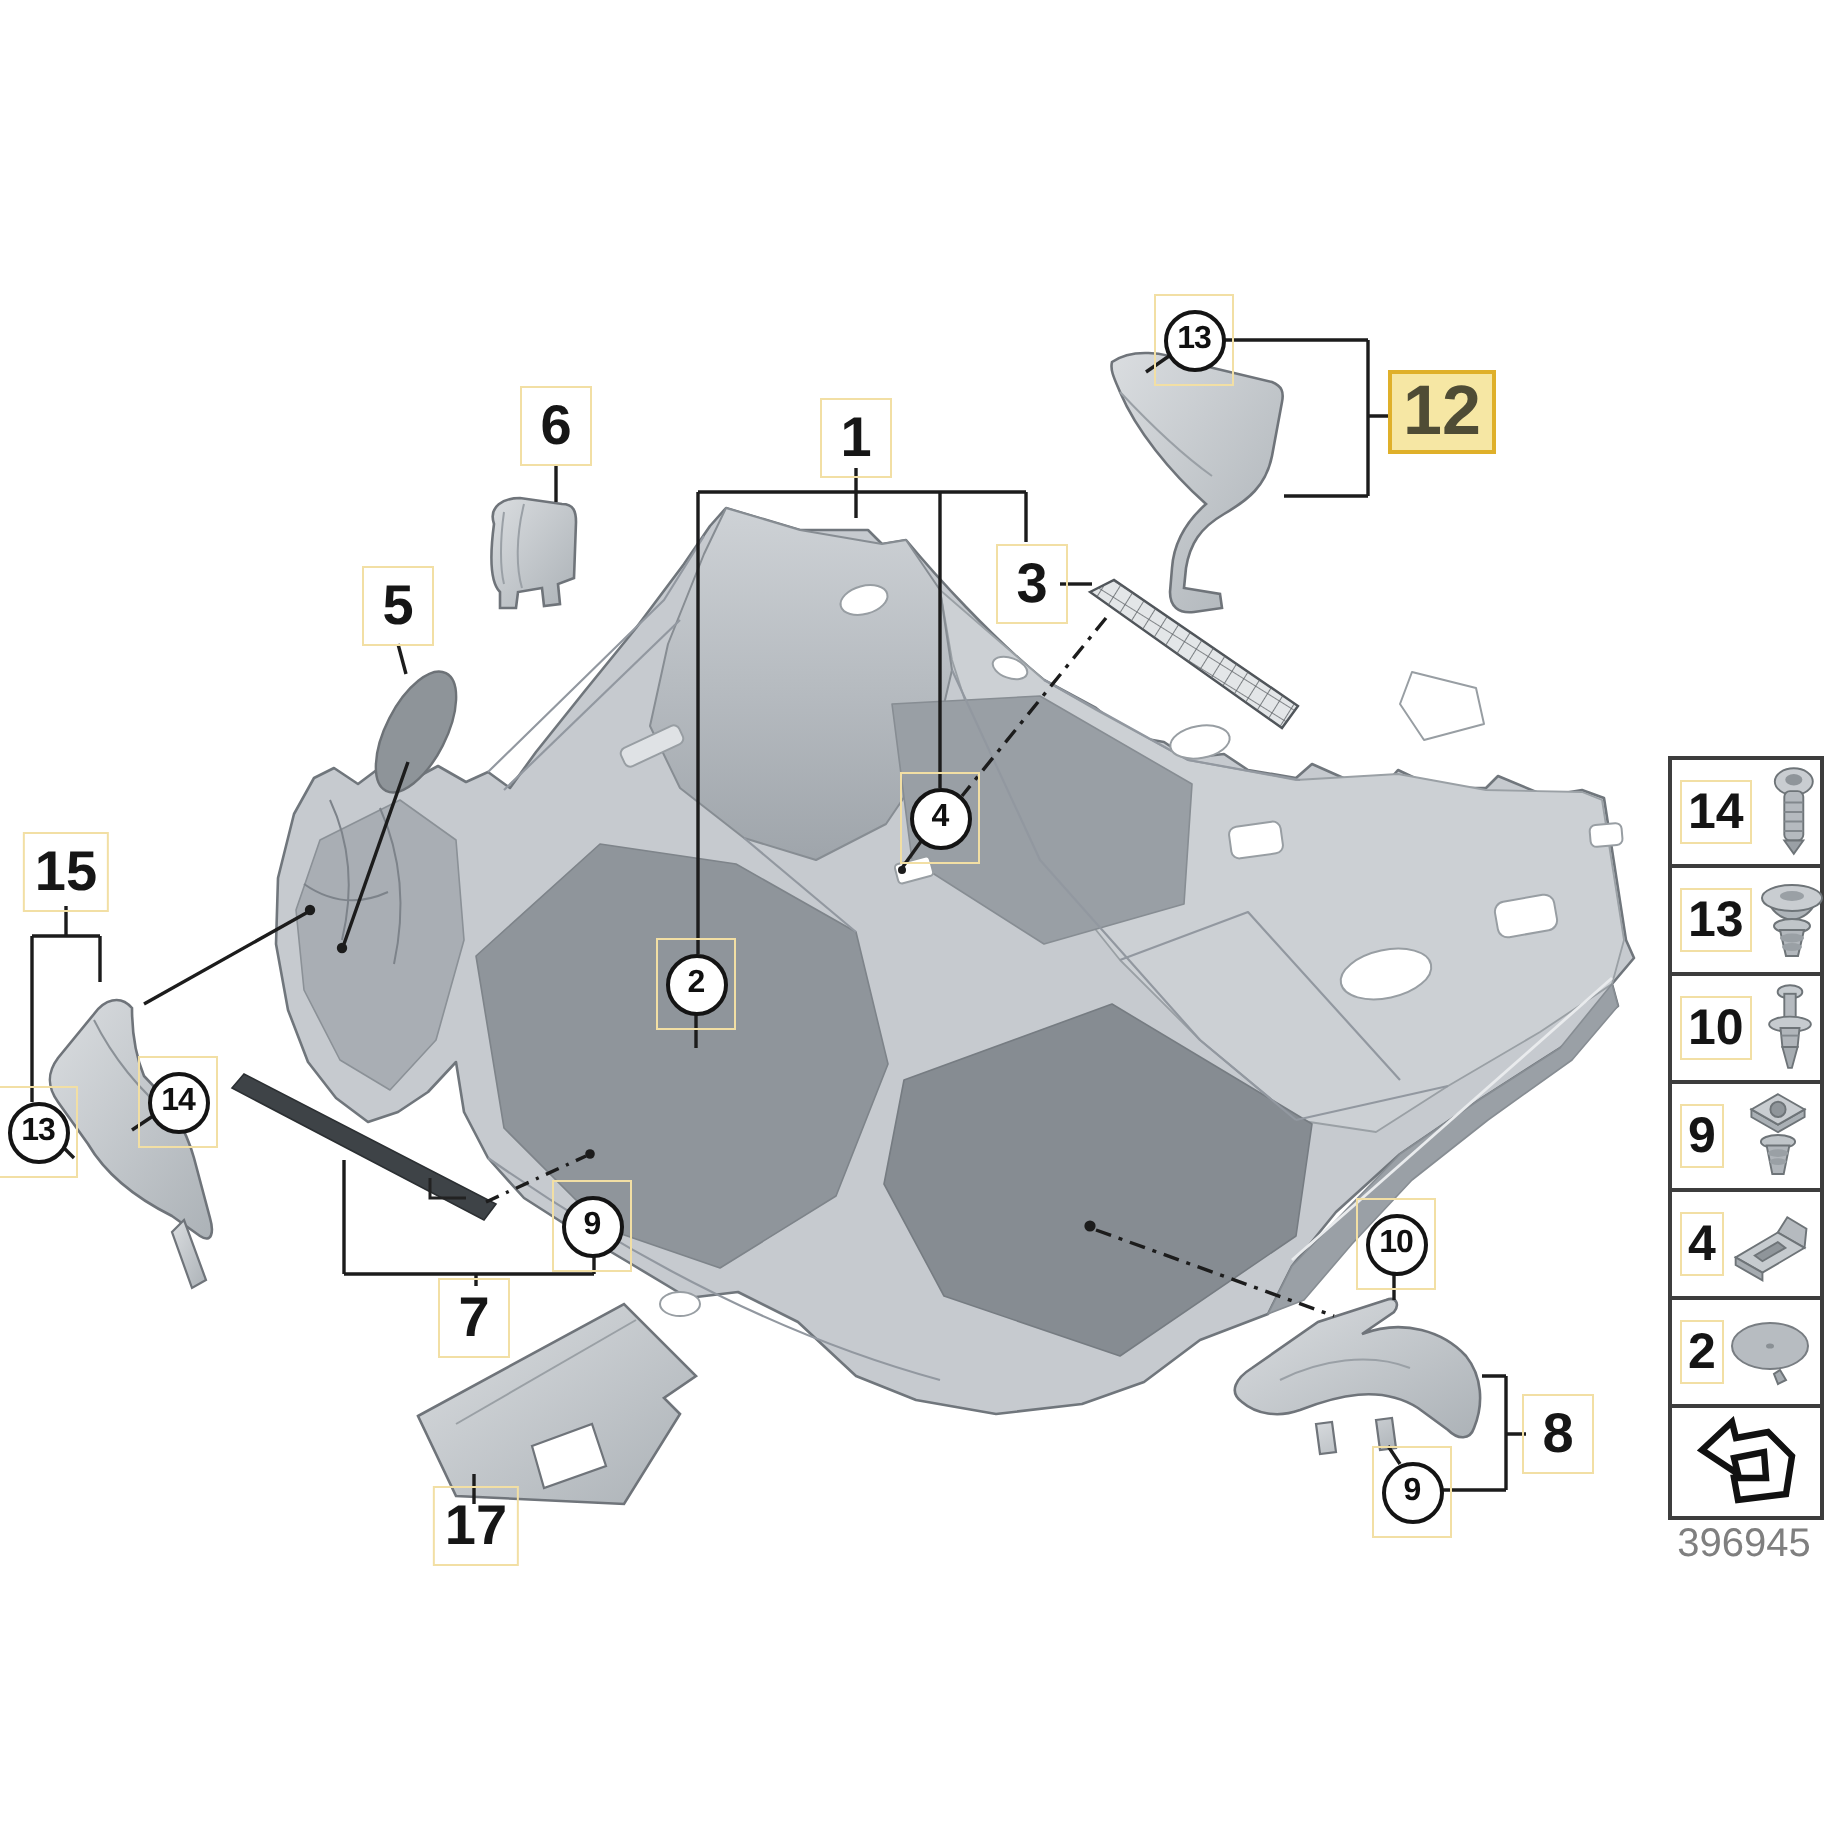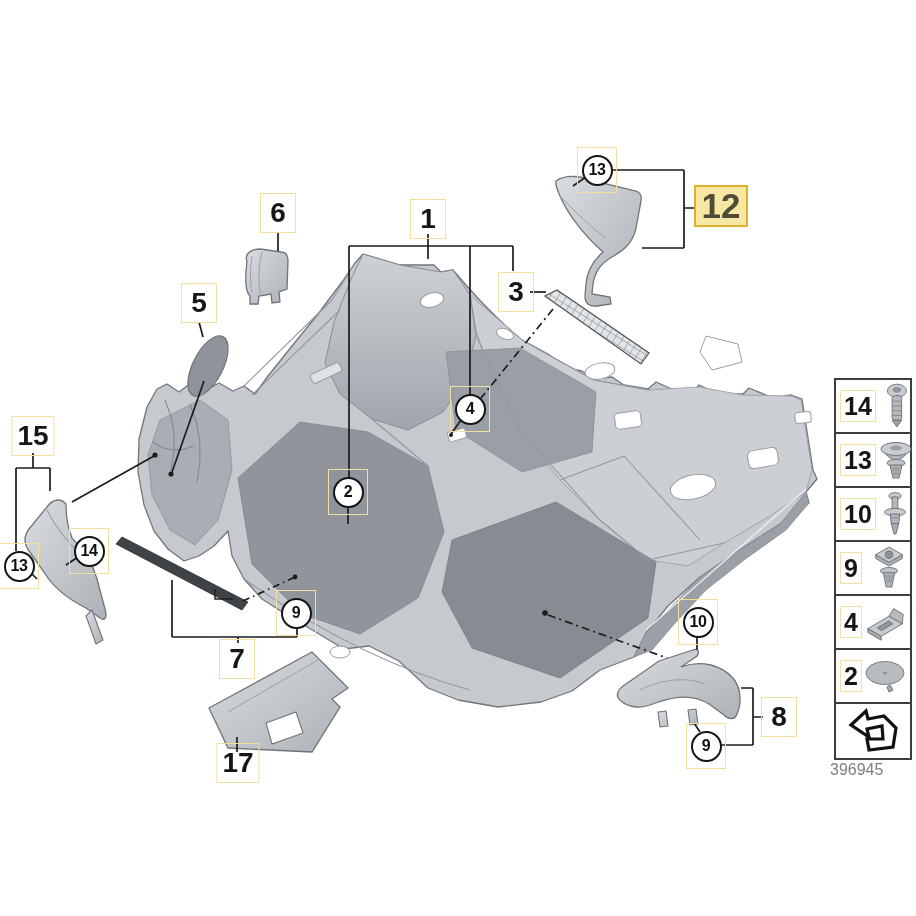--- a/index.html
+++ b/index.html
@@ -20,22 +20,22 @@
       font-size:35px;font-weight:bold;line-height:38px;padding:0 4px;}
   
   .legend{position:absolute;left:834px;top:378px;width:78px;border:2px solid #3d3d3d;
           box-sizing:border-box;background:#fff;z-index:4;}
   .legend-row{height:54px;border-bottom:2px solid #3d3d3d;display:flex;align-items:center;
               justify-content:space-between;padding:0 2px 0 4px;box-sizing:border-box;cursor:pointer;}
   .legend-row:last-child{border-bottom:none;justify-content:center;}
   .legend-num{font-weight:bold;font-size:25px;color:#151515;border:1.5px solid #f2dfa4;
               padding:0 3px;line-height:30px;}
   .legend-icon{display:flex;align-items:center;}
-  .fig-number{position:absolute;left:830px;top:761px;width:84px;text-align:left;
-              color:#7f7f7f;font-size:16px;z-index:4;}
+  .fig-number{position:absolute;left:830px;top:761px;width:84px;text-align:center;
+              color:#7f7f7f;font-size:20px;z-index:4;}
 </style>
 </head>
 <body>
 
 <div class="stage">
 
   <svg class="art" width="916" height="916" viewBox="0 0 916 916">
     <defs>
       <linearGradient id="gA" x1="0" y1="0" x2="1" y2="1">
         <stop offset="0" stop-color="#dadde0"></stop>

